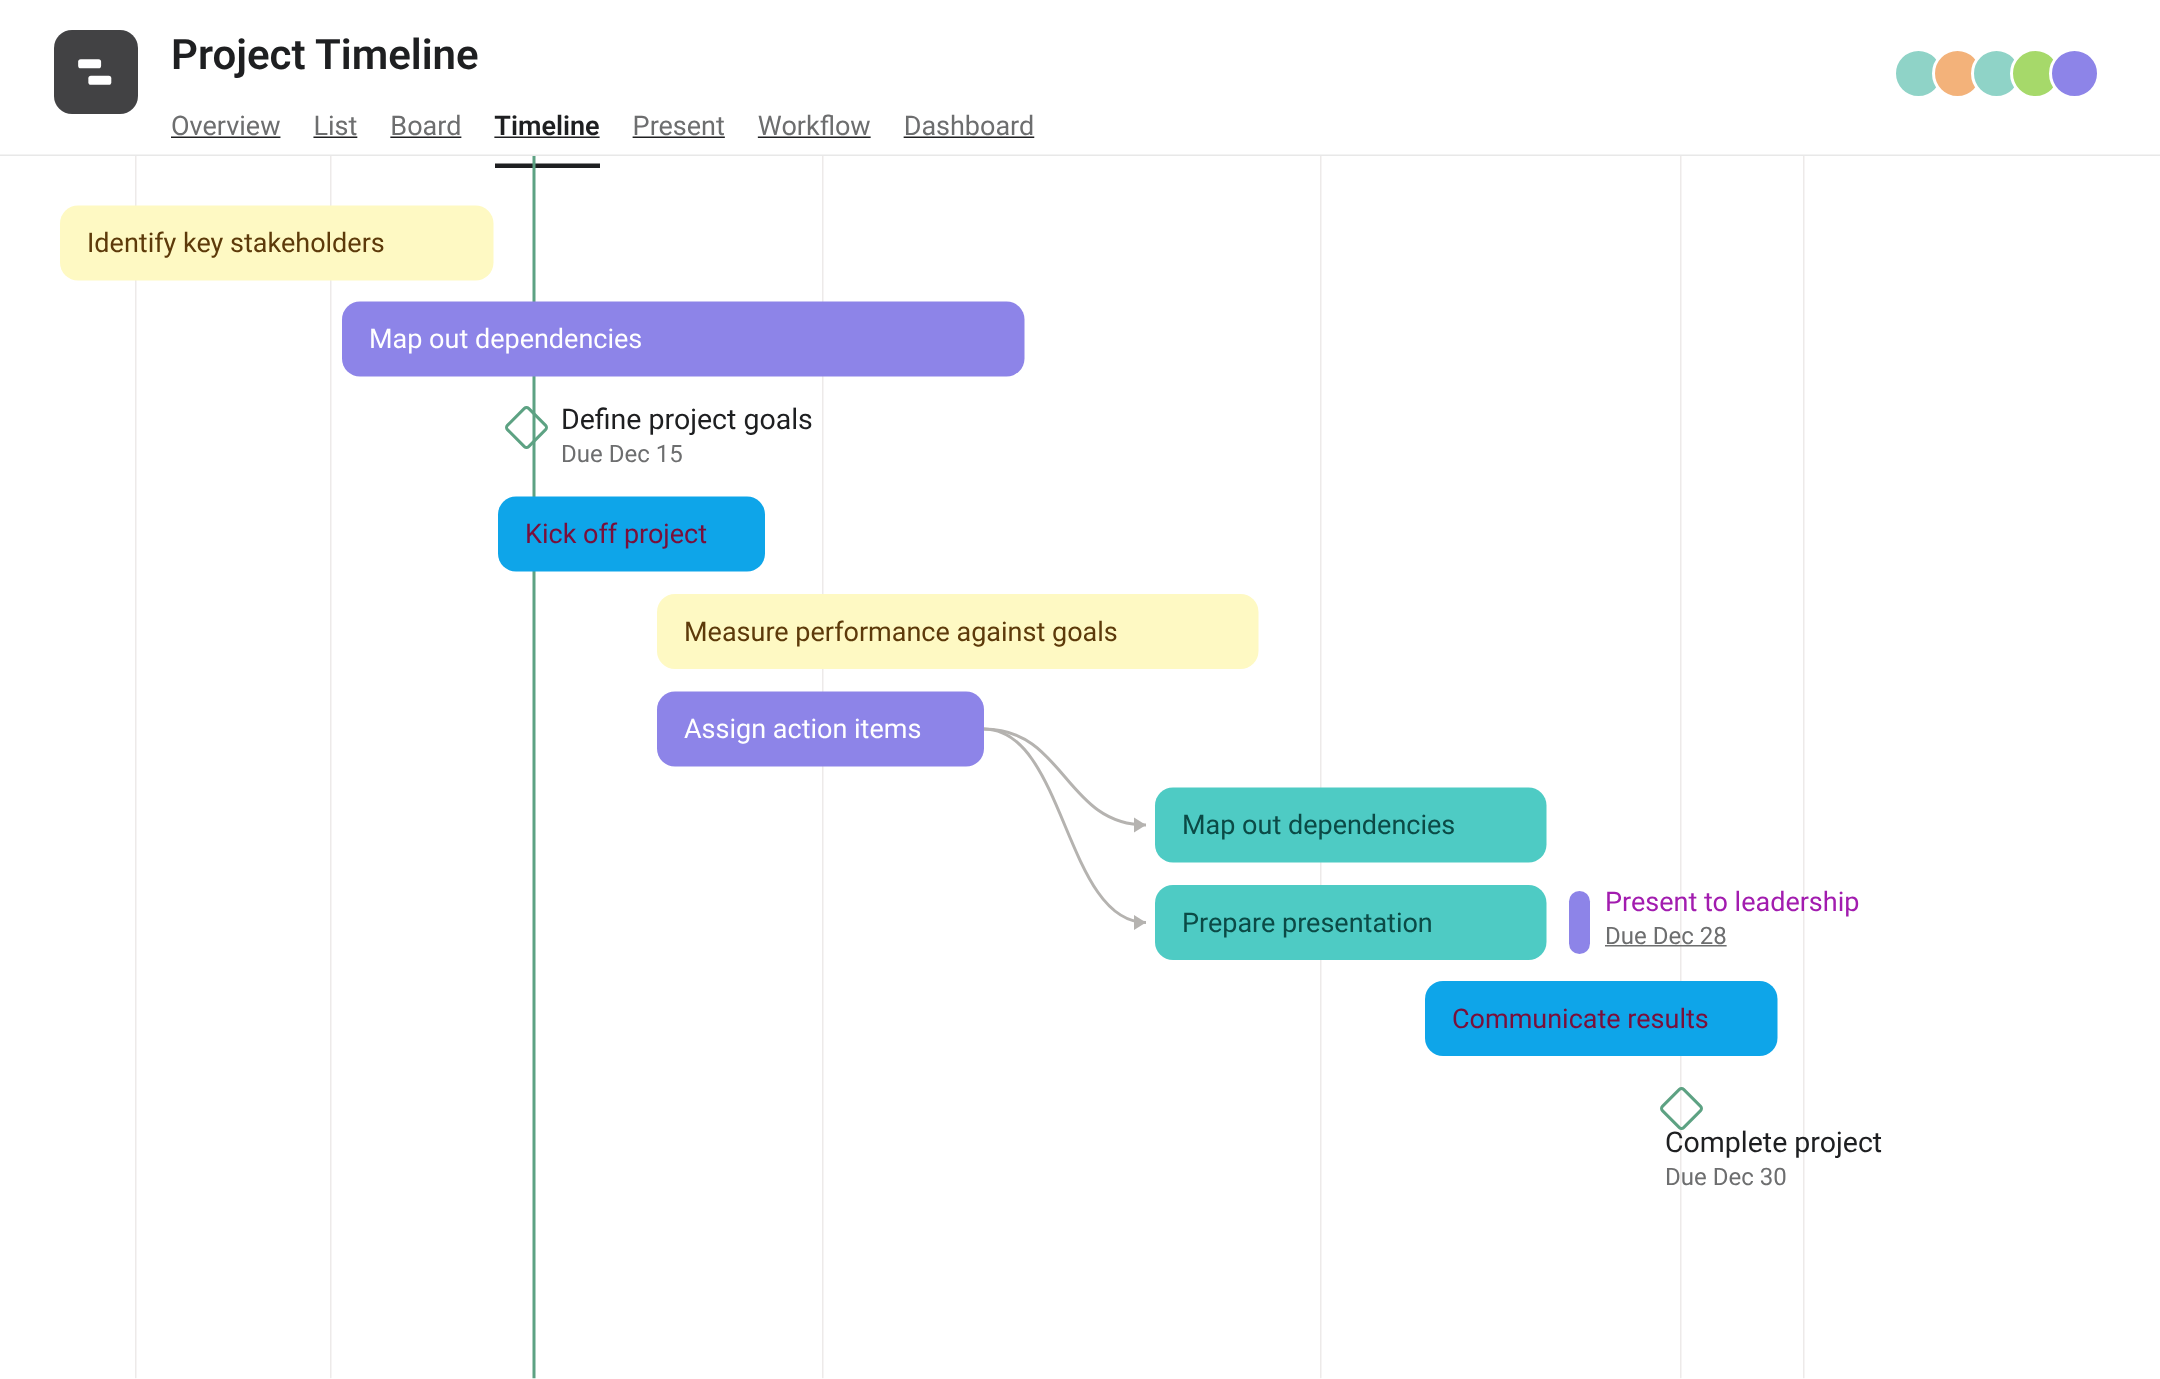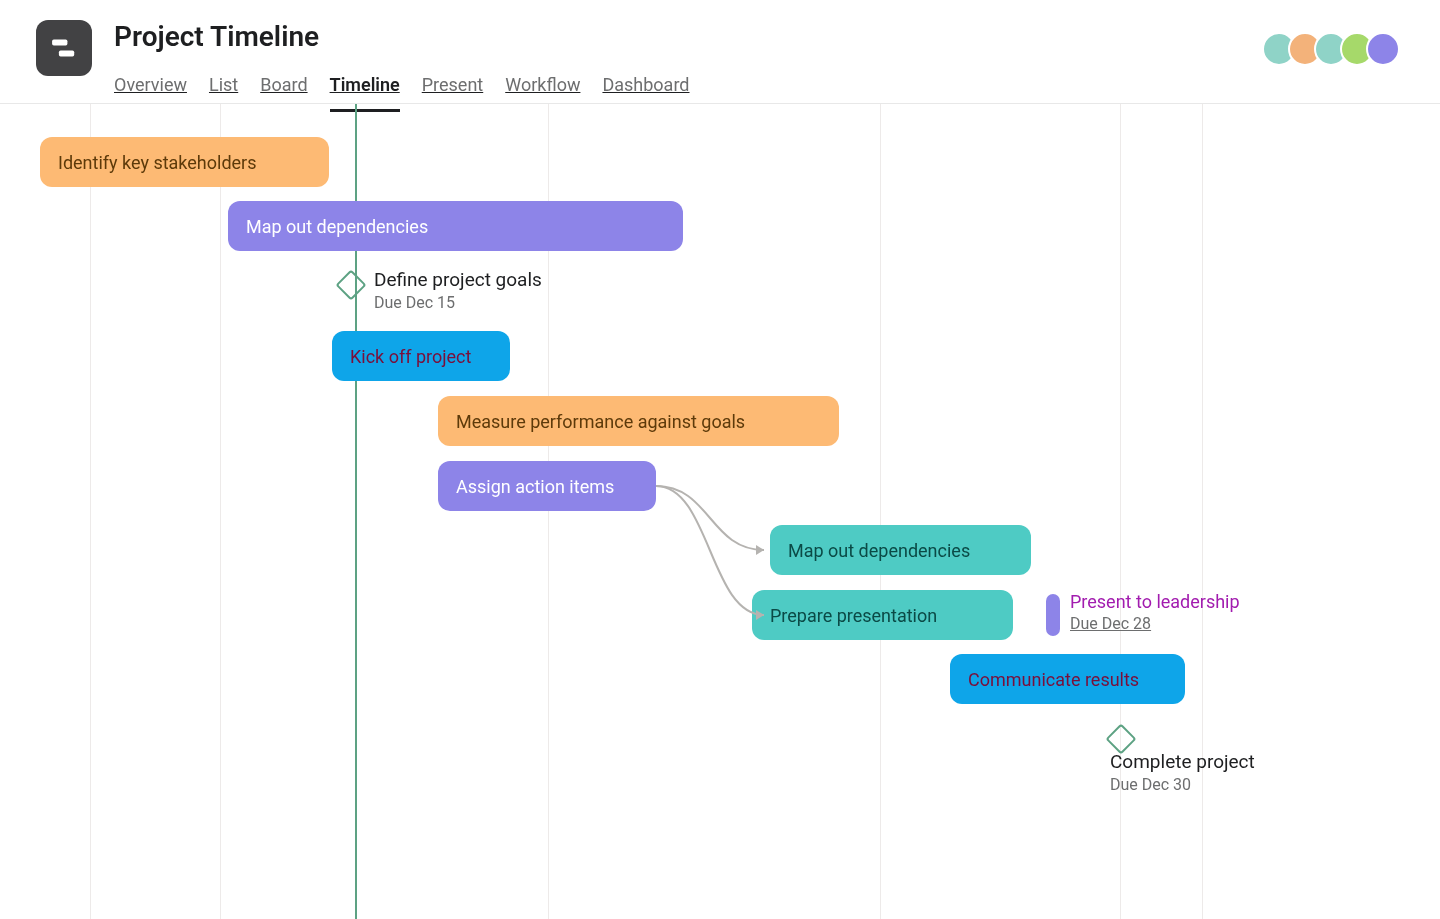--- a/index.html
+++ b/index.html
@@ -97,21 +97,21 @@
   height: 50px;
   border-radius: 12px;
   display: flex;
   align-items: center;
   padding: 0 18px;
   font-size: 18px;
   font-weight: 400;
   cursor: pointer;
   white-space: nowrap;
 }
-.task-bar.orange { background: #fdba74; color: #5d3a0a; }
+.task-bar.orange { background: #fef9c3; color: #5d3a0a; }
 .task-bar.purple { background: #8d84e8; color: #ffffff; }
 .task-bar.pink   { background: #0ea5e9; color: #7a0f3a; }
 .task-bar.teal   { background: #4ecbc4; color: #0b4a46; }
 
 .milestone {
   position: absolute;
   display: flex;
   align-items: flex-start;
   cursor: pointer;
 }
@@ -194,21 +194,21 @@
     <div class="gridline" style="left: 548px;"></div>
     <div class="gridline" style="left: 880px;"></div>
     <div class="gridline" style="left: 1120px;"></div>
     <div class="gridline" style="left: 1202px;"></div>
     <div class="task-bar orange" style="left: 40px; top: 33px; width: 289px;">Identify key stakeholders</div>
     <div class="task-bar purple" style="left: 228px; top: 97px; width: 455px;">Map out dependencies</div>
     <div class="task-bar pink" style="left: 332px; top: 227px; width: 178px;">Kick off project</div>
     <div class="task-bar orange" style="left: 438px; top: 292px; width: 401px;">Measure performance against goals</div>
     <div class="task-bar purple" style="left: 438px; top: 357px; width: 218px;">Assign action items</div>
     <div class="task-bar teal" style="left: 770px; top: 421px; width: 261px;">Map out dependencies</div>
-    <div class="task-bar teal" style="left: 752px; top: 486px; width: 261px;">Prepare presentation</div>
+    <div class="task-bar teal" style="left: 770px; top: 486px; width: 261px;">Prepare presentation</div>
     <div class="task-bar pink" style="left: 950px; top: 550px; width: 235px;">Communicate results</div>
     <div class="milestone" style="left: 340px; top: 164px;">
       <div class="milestone-diamond"></div>
       <div class="milestone-text">
         <div class="title">Define project goals</div>
         <div class="due">Due Dec 15</div>
       </div>
     </div>
     <div class="milestone" style="left: 1110px; top: 618px; flex-direction: column;">
       <div class="milestone-diamond"></div>

